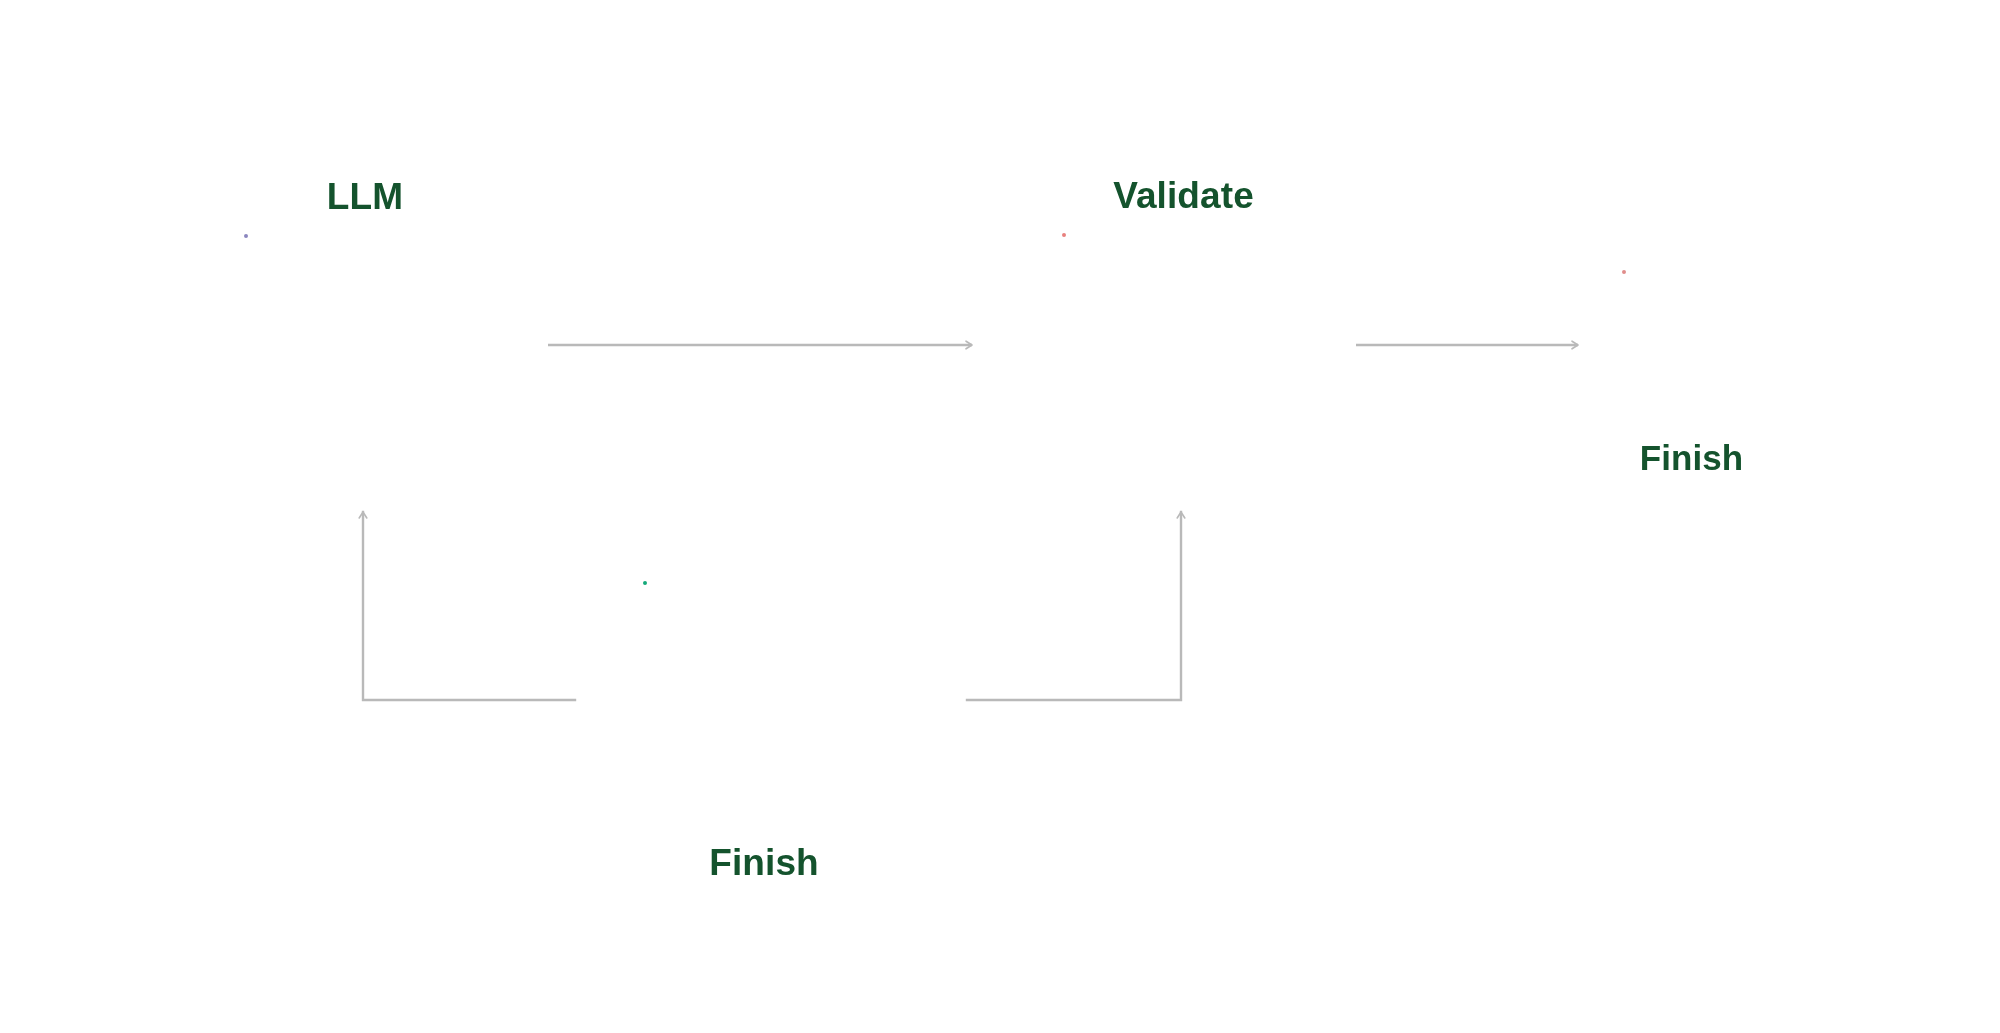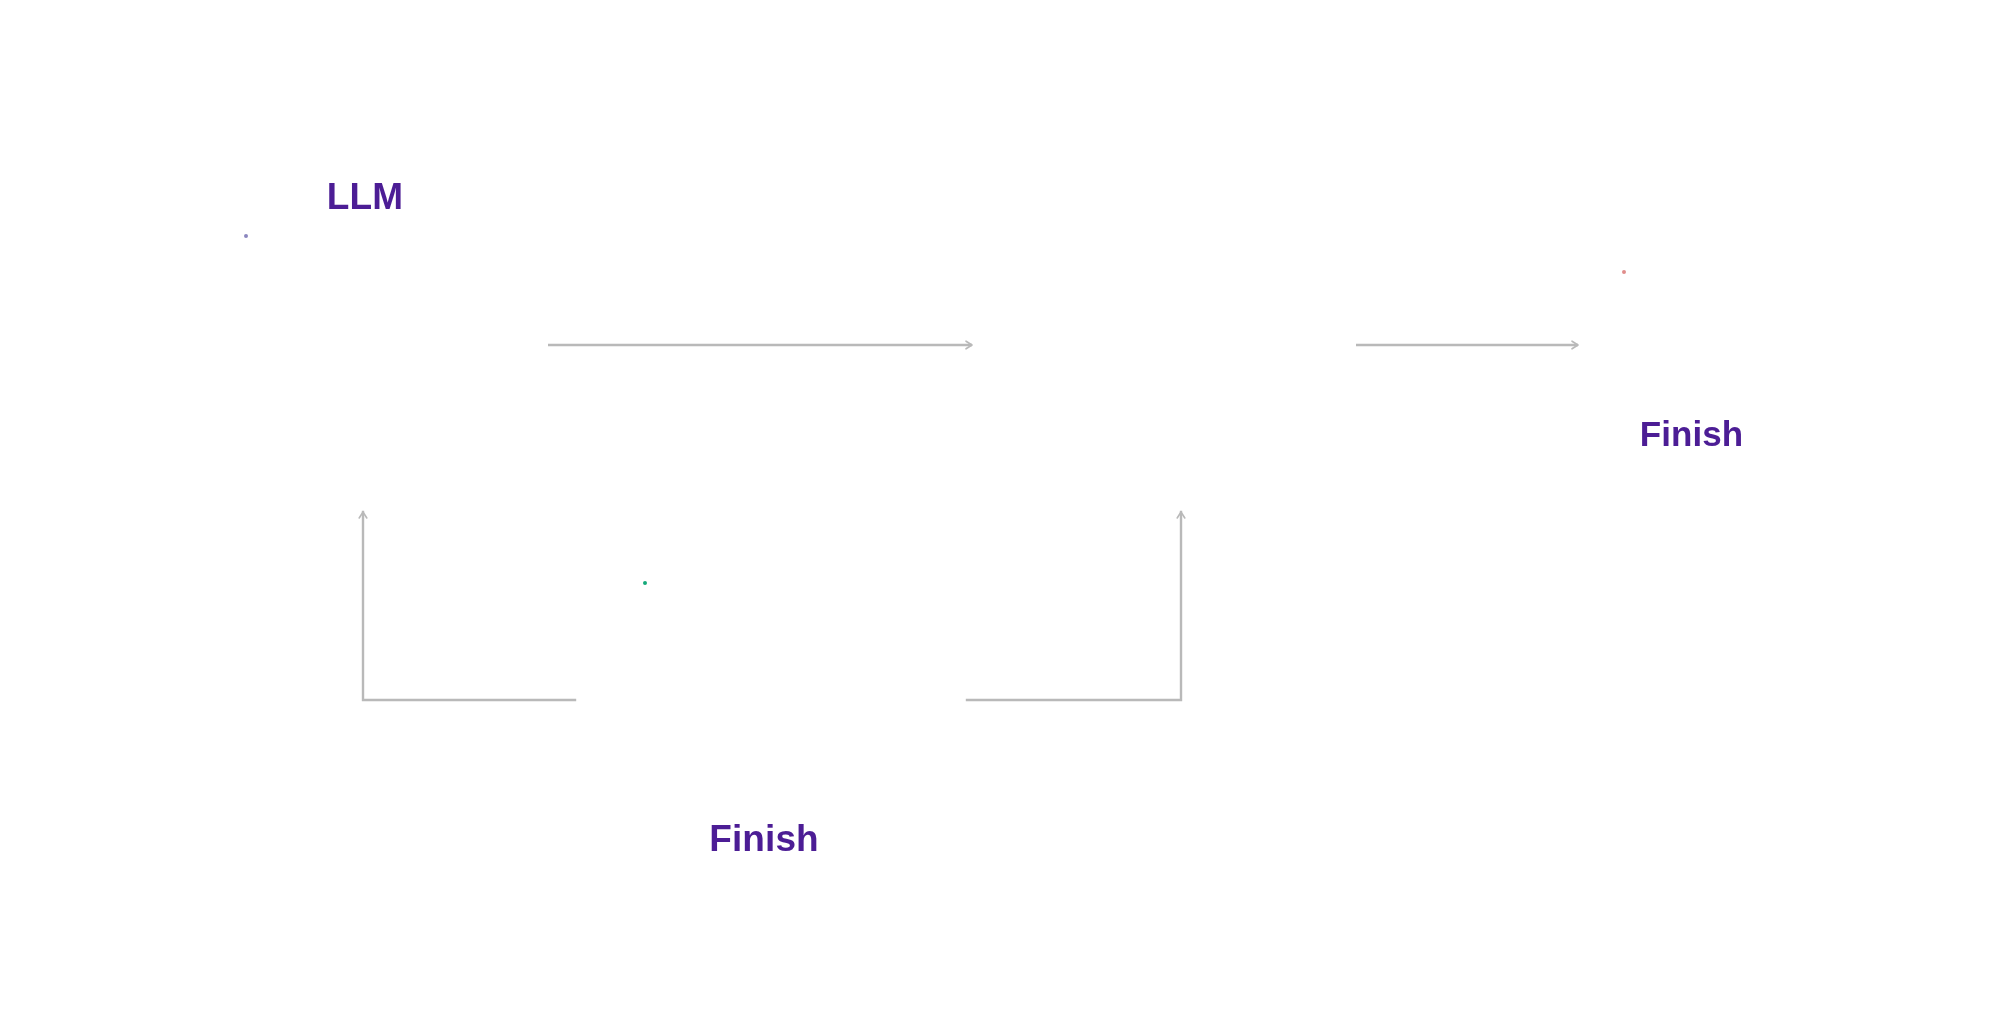--- a/index.html
+++ b/index.html
@@ -57,25 +57,25 @@
     margin: 18px 0;
   }
 
   .node-label {
     position: absolute;
     width: 100%;
     text-align: center;
     font-weight: bold;
     font-size: 37px;
     letter-spacing: 0.1px;
-    color: #4c1d95;
+    color: #14532d;
     white-space: nowrap;
   }
   .label-above { bottom: 100%; margin-bottom: 16px; }
-  .label-below { top: 100%; margin-top: 8px; text-align: center; }
+  .label-below { top: 100%; margin-top: 32px; text-align: center; }
 
   
   #node-llm      { left: 244px;  top: 234px; width: 242px; height: 232px; }
   #node-validate { left: 1062px; top: 233px; width: 243px; height: 232px; }
   #node-correct  { left: 643px;  top: 581px; width: 242px; height: 229px; }
   #node-finish   { left: 1622px; top: 270px; width: 139px; height: 136px; }
 
   #node-finish .node-box { border-radius: 16px; }
   #node-finish .node-label { font-size: 35px; }
 </style>
@@ -105,20 +105,31 @@
     <div class="node-box" style="background: rgb(227, 225, 240); border-color: rgb(139, 134, 191);">
       <div class="doc-lines">
           <div class="doc-line" style="border-top-color: rgb(111, 106, 179);"></div>
           <div class="doc-line" style="border-top-color: rgb(111, 106, 179);"></div>
           <div class="doc-line" style="border-top-color: rgb(111, 106, 179);"></div>
           <div class="doc-line" style="border-top-color: rgb(111, 106, 179);"></div>
         </div>
     </div>
   </div>
 
+  <div class="node" id="node-validate">
+    <div class="node-label label-above">Validate</div>
+    <div class="node-box" style="background: rgb(250, 222, 221); border-color: rgb(232, 128, 126);">
+      <div class="doc-lines">
+          <div class="doc-line" style="border-top-color: rgb(217, 83, 79);"></div>
+          <div class="doc-line" style="border-top-color: rgb(217, 83, 79);"></div>
+          <div class="doc-line" style="border-top-color: rgb(217, 83, 79);"></div>
+          <div class="doc-line" style="border-top-color: rgb(217, 83, 79);"></div>
+        </div>
+    </div>
+  </div>
 
   <div class="node" id="node-correct">
     <div class="node-box" style="background: rgb(214, 244, 230); border-color: rgb(20, 169, 122);">
       <div class="doc-lines">
           <div class="doc-line" style="border-top-color: rgb(23, 168, 123);"></div>
           <div class="doc-line" style="border-top-color: rgb(23, 168, 123);"></div>
           <div class="doc-line" style="border-top-color: rgb(23, 168, 123);"></div>
           <div class="doc-line" style="border-top-color: rgb(23, 168, 123);"></div>
         </div>
     </div>

